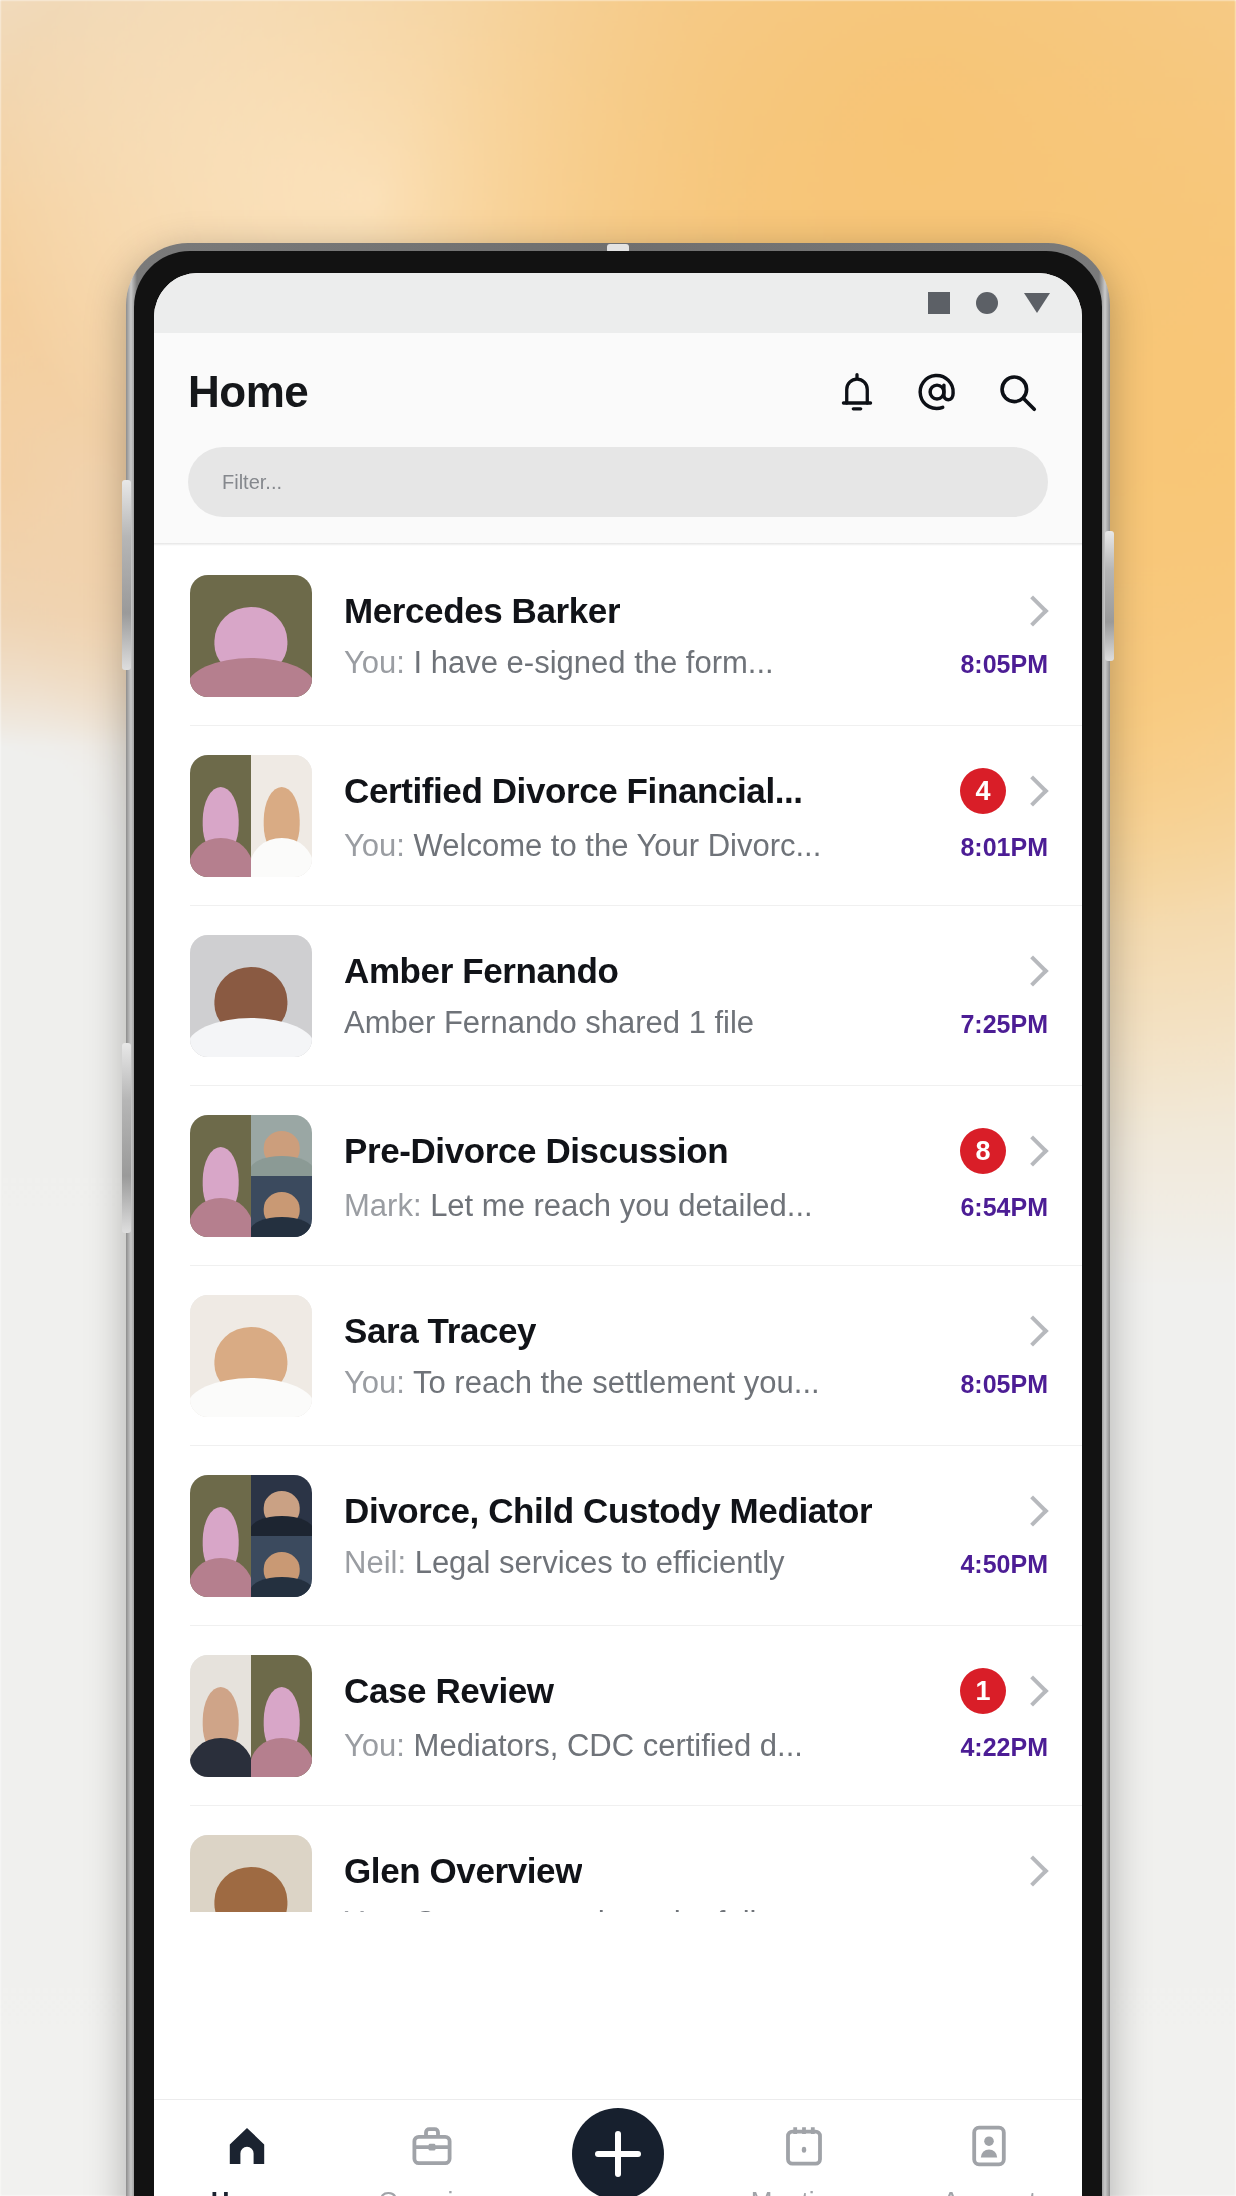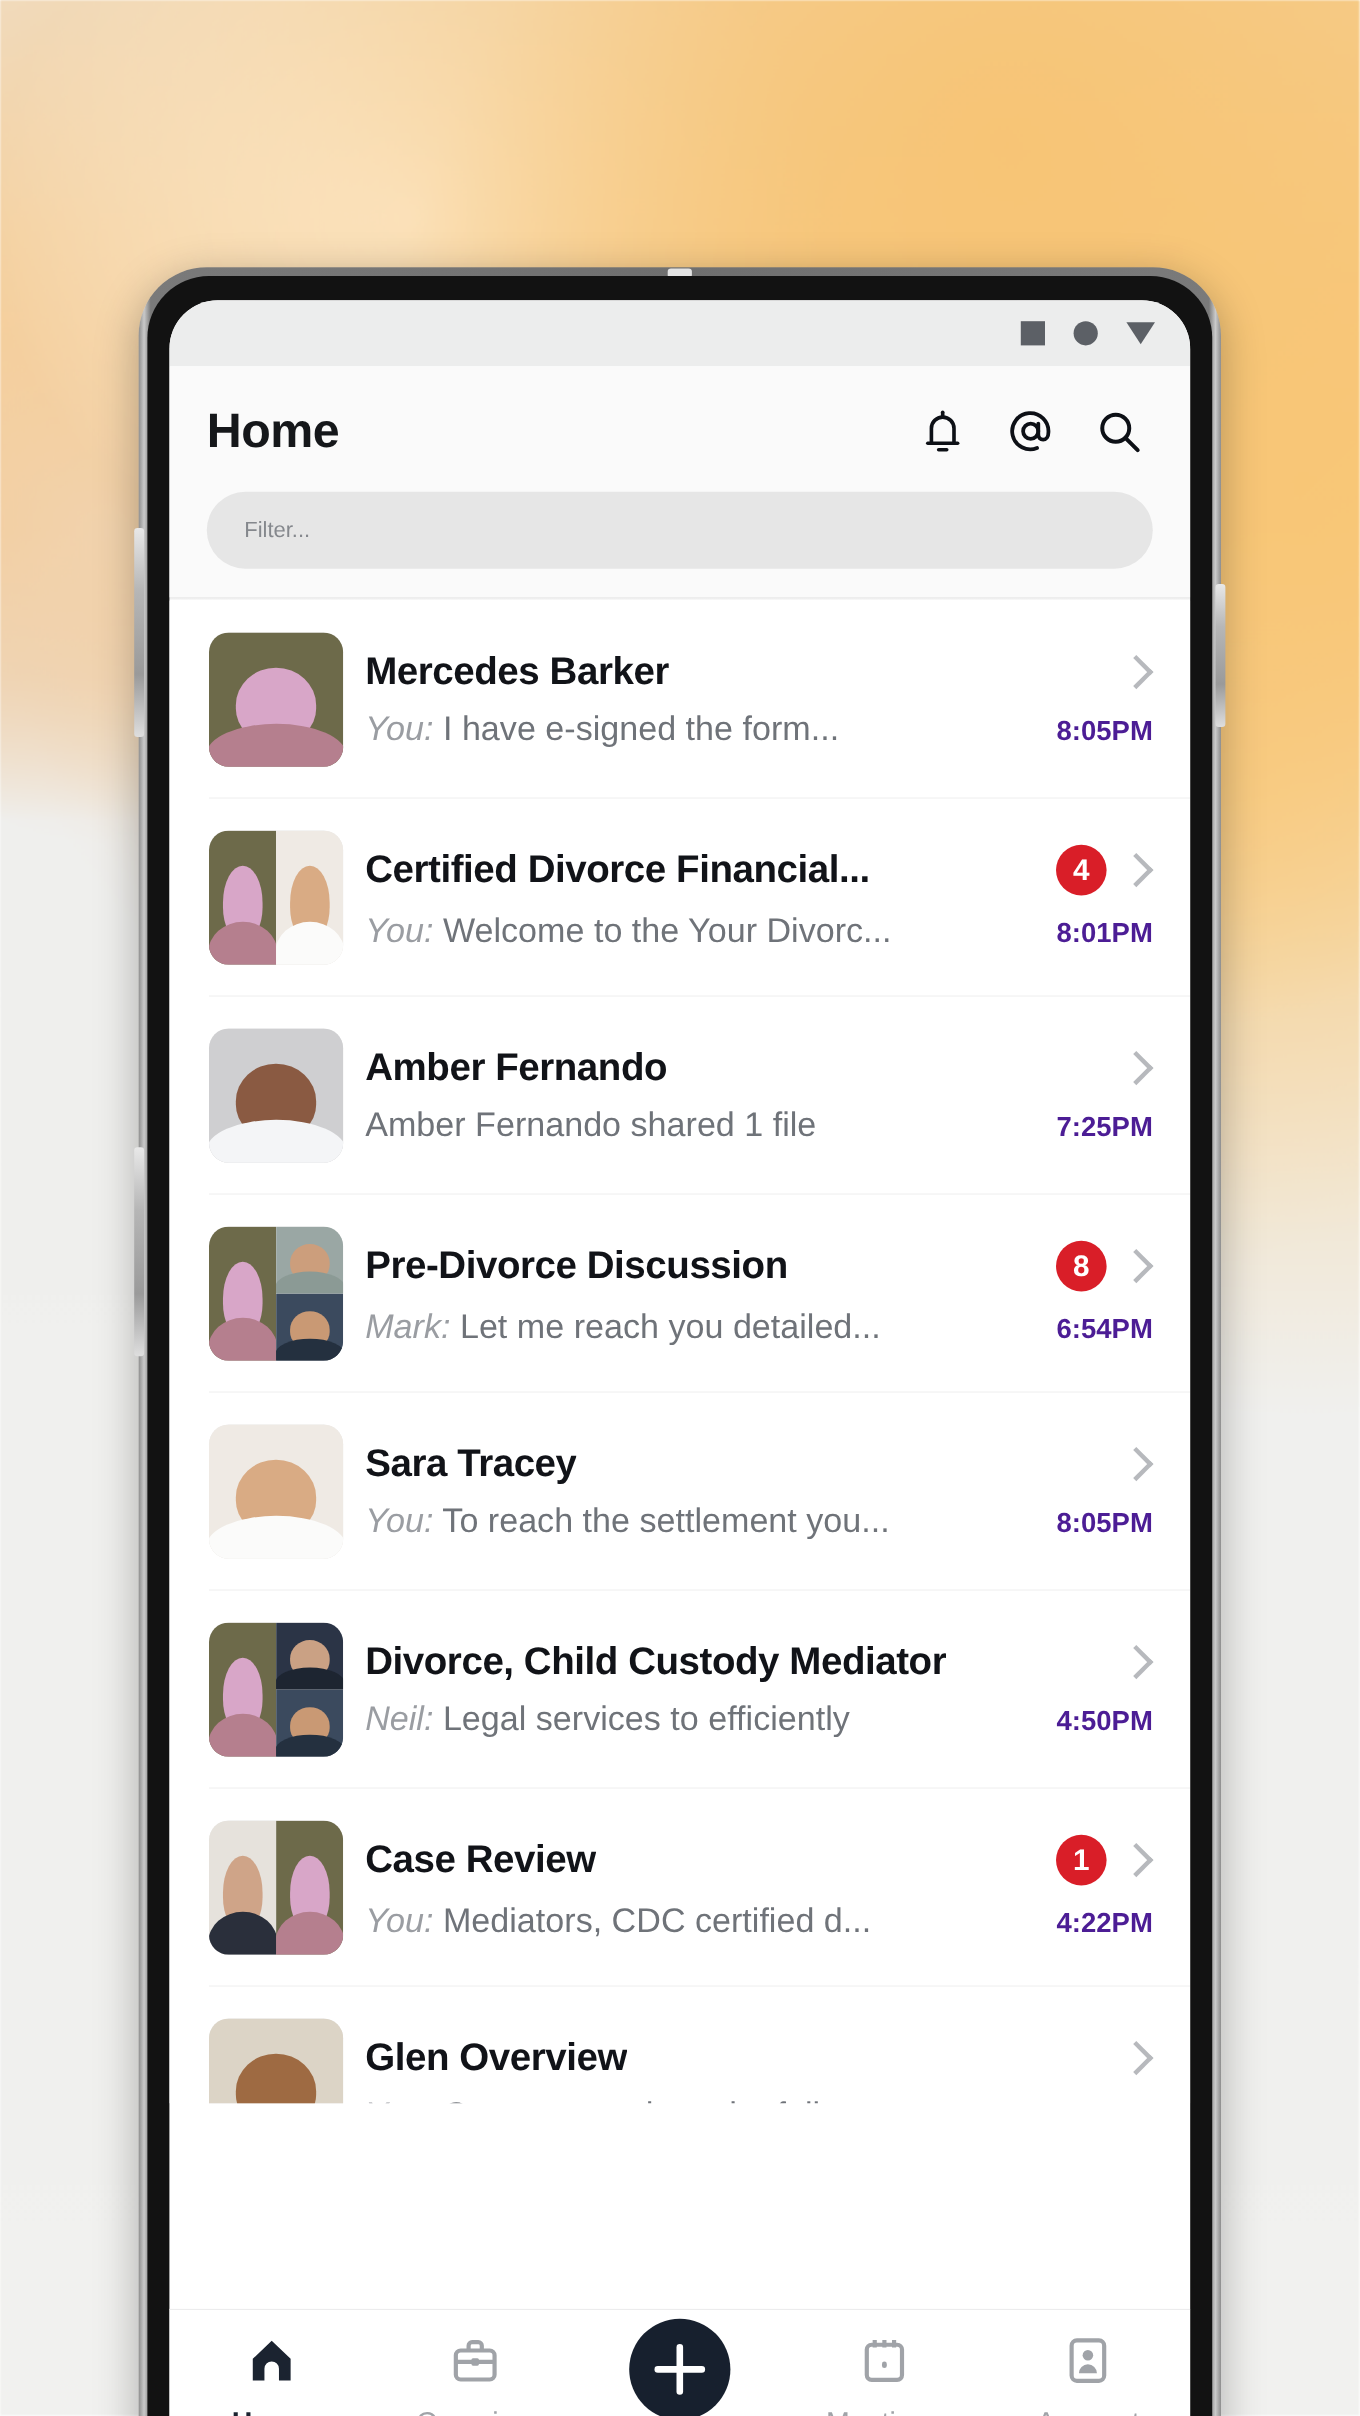--- a/index.html
+++ b/index.html
@@ -210,21 +210,21 @@
   .f-greg::after     { background: #2a2f3b; }
 
   .f-glen            { background: #dcd4c6; }
   .f-glen::before    { background: #9e6a42; }
   .f-glen::after     { background: #27344a; }
 
   
   .chat-body {
     flex: 1;
     min-width: 0;
-    margin-left: 20px;
+    margin-left: 32px;
     display: flex;
     flex-direction: column;
     justify-content: center;
     gap: 14px;
   }
   .line-top {
     display: flex;
     align-items: center;
   }
   .chat-title {
@@ -262,21 +262,21 @@
     align-items: baseline;
   }
   .chat-preview {
     font-size: 31px;
     color: #6f7379;
     white-space: nowrap;
     overflow: hidden;
     flex: 1;
     min-width: 0;
   }
-  .chat-preview .who { color: #9a9da2; font-style: italic; }
+  .chat-preview .who { color: #9a9da2; }
   .chat-time {
     font-size: 25px;
     font-weight: 700;
     color: #4c1d95;
     margin-left: 18px;
     white-space: nowrap;
     flex: 0 0 auto;
   }
 
   

